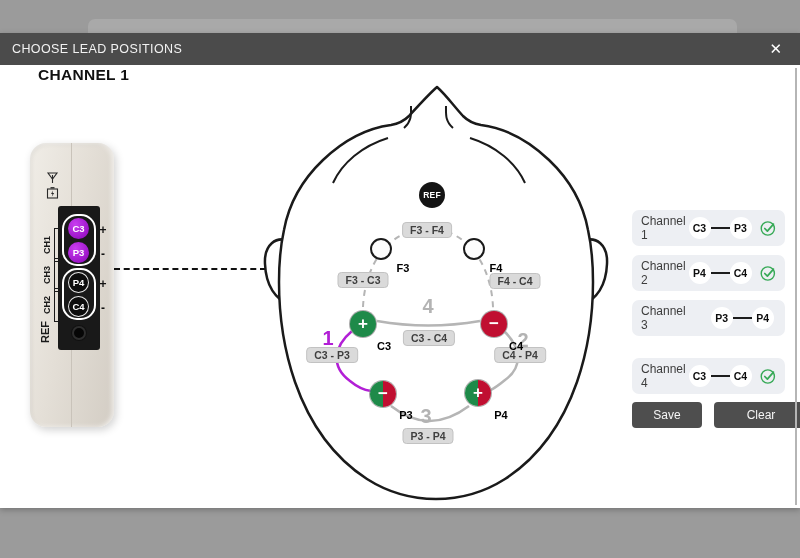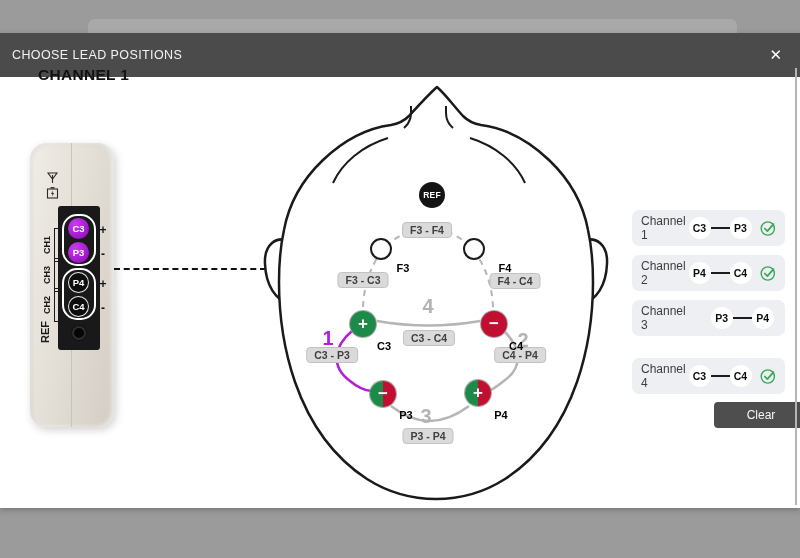--- a/index.html
+++ b/index.html
@@ -5,21 +5,21 @@
   * { margin:0; padding:0; box-sizing:border-box; }
   html,body { width:800px; height:558px; overflow:hidden; font-family:"Liberation Sans", sans-serif; }
   #root { position:relative; width:800px; height:558px; background:#9b9b9b; }
   .abs { position:absolute; }
 
   
   .win-behind { left:88px; top:19px; width:649px; height:20px; background:#a9a9a9; border-radius:7px 7px 0 0; }
 
   
   .dialog { left:0; top:33px; width:800px; height:475px; background:#ffffff; box-shadow:0 2px 6px rgba(0,0,0,.25); }
-  .titlebar { left:0; top:33px; width:800px; height:44px; background:#4b4b4b; display:flex; align-items:center; padding:0 12px; }
+  .titlebar { left:0; top:33px; width:800px; height:32px; background:#4b4b4b; display:flex; align-items:center; padding:0 12px; }
   .title { color:#f2f2f2; font-size:12.5px; letter-spacing:.4px; }
   .close-x { margin-left:auto; color:#ffffff; font-size:15px; cursor:pointer; padding:2px 6px; }
   .heading { left:38px; top:66px; font-size:15.5px; font-weight:bold; color:#111; letter-spacing:.3px; }
 
   
   .device { left:30px; top:143px; width:84px; height:284px; border-radius:16px;
             background:linear-gradient(100deg,#f0ede7 0%,#e4dfd7 45%,#d3cdc4 100%);
             box-shadow:2px 3px 8px rgba(0,0,0,.18), inset -2px 0 5px rgba(255,255,255,.65), inset 2px 2px 4px rgba(0,0,0,.06); }
   .seam { position:absolute; left:41px; width:1px; background:#c9c3ba; }
   .strip { position:absolute; left:28px; top:63px; width:42px; height:144px; background:#191919; border-radius:3px; }
@@ -145,21 +145,21 @@
     <path d="M505,332 C521,348 523,367 505,380 C499,385 493,389 489,391" fill="none" stroke="#b5b5b5" stroke-width="2.5"></path>
     <path d="M391,406 Q429,436 469,406" fill="none" stroke="#b5b5b5" stroke-width="2.5"></path>
     <path d="M352,331 C333,347 331,367 350,381 C356,386 363,390 371,391" fill="none" stroke="#b21fd6" stroke-width="2.5"></path>
   </svg>
 
   <div class="abs refbadge" style="left:432px; top:195px;">REF</div>
 
   <div class="abs fcircle" style="left:381px; top:249px;"></div>
   <div class="abs fcircle" style="left:474px; top:249px;"></div>
   <div class="abs elabel" style="left:381px; top:262px;">F3</div>
-  <div class="abs elabel" style="left:474px; top:262px;margin-left:9px;">F4</div>
+  <div class="abs elabel" style="left:474px; top:262px;">F4</div>
 
   <div class="abs electrode pos" style="left:363px; top:324px;">
       <span>+</span>
     </div>
   <div class="abs electrode neg" style="left:494px; top:324px;">
       <span>−</span>
     </div>
   <div class="abs electrode mix" style="left:383px; top:394px;">
       <span>−</span>
     </div>
@@ -230,16 +230,17 @@
       <span class="node">C3</span>
       <span class="nline"></span>
       <span class="node">C4</span>
     </span>
     <svg class="check" viewBox="0 0 19 19">
       <circle cx="9" cy="9.5" r="7.6" fill="none" stroke="#36a956" stroke-width="1.6"></circle>
       <polyline points="5.5,9.5 8.5,12.5 15.5,4.5" fill="none" stroke="#36a956" stroke-width="2" stroke-linecap="round" stroke-linejoin="round"></polyline>
     </svg>
   </div>
 
+  <div class="abs btn" style="left:632px;">Save</div>
   <div class="abs btn" style="left:714px; width:94px;">Clear</div>
 
   <div class="abs vdivider"></div>
 </div>
 
 </body></html>

